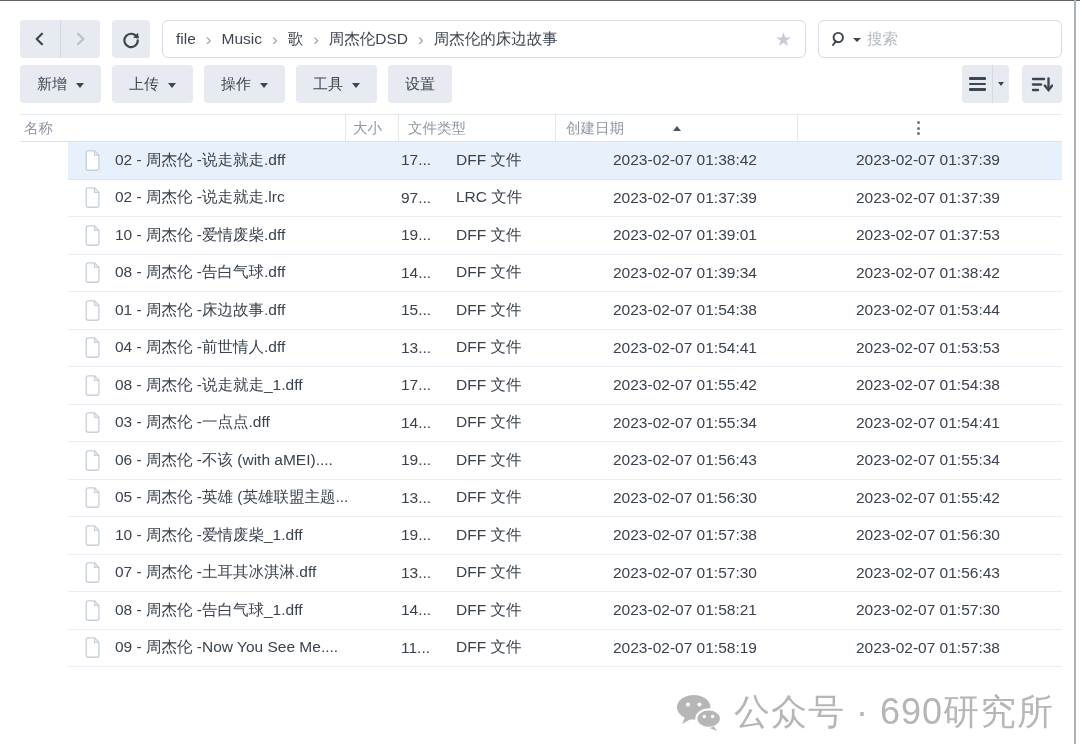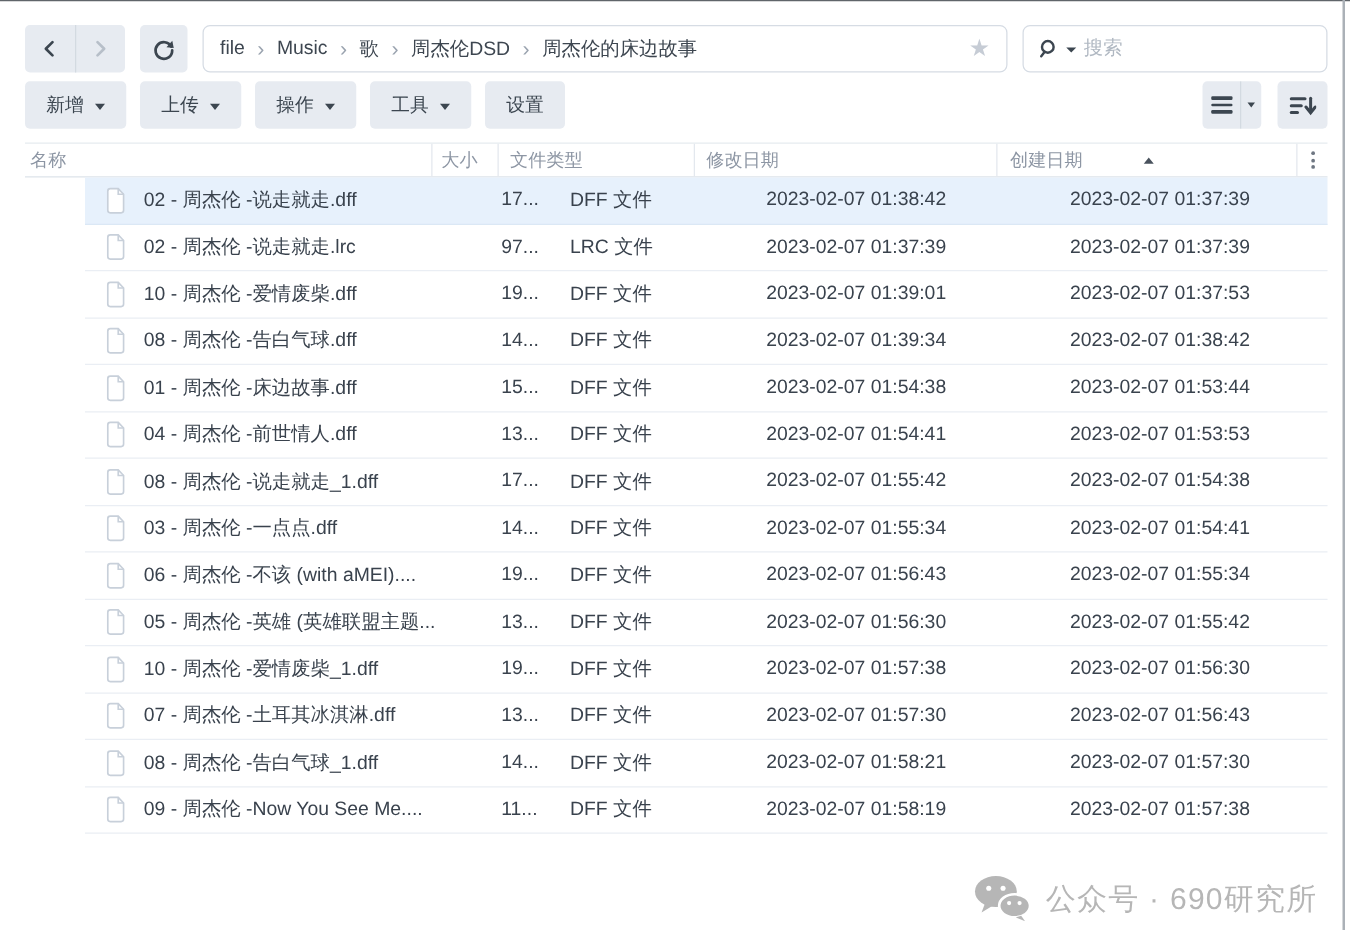--- a/index.html
+++ b/index.html
@@ -63,21 +63,21 @@
   .row.selected { background:#e7f1fc; border-bottom-color:#dbe8f5; }
   .cell { font-size:15.5px; color:#39424d; white-space:nowrap; overflow:hidden; }
   .rc1 { display:flex; align-items:center; justify-content:flex-end; padding-right:4px; }
   .rc2 { padding-left:9px; }
   .rc3 { padding-left:7px; }
   .rc4 { padding-left:9px; }
   .rc5 { padding-left:9px; }
   .rc6 { padding-left:10px; }
 
   
-  .watermark { position:absolute; right:26px; bottom:7px; display:flex; align-items:center; gap:12px; color:#b6b6b6; font-size:24px; letter-spacing:1px; }
+  .watermark { position:absolute; right:26px; bottom:7px; display:flex; align-items:center; gap:12px; color:#b6b6b6; font-size:36px; letter-spacing:1px; }
 </style>
 </head>
 <body>
 
 <div class="nav-row">
   <div class="navgroup">
     <span class="half">
       <svg width="16" height="16" viewBox="0 0 24 24" fill="none" stroke="#3c4650" stroke-width="3.2" stroke-linecap="round" stroke-linejoin="round">
           <polyline points="15,4 7,12 15,20"></polyline>
         </svg>
@@ -174,23 +174,20 @@
   <div class="grid thead">
     <div class="hcell hc1">
         <span>名称</span>
       </div>
       <div class="hcell hc2">
         <span>大小</span>
       </div>
       <div class="hcell hc3">
         <span>文件类型</span>
       </div>
-      <div class="hcell hc4">
-        <span>修改日期</span>
-      </div>
       <div class="hcell hc5">
         <span>创建日期</span>
         <span class="sort-asc"></span>
       </div>
       <div class="hopts">
       <span class="dots">
           <i></i>
           <i></i>
           <i></i>
         </span>

